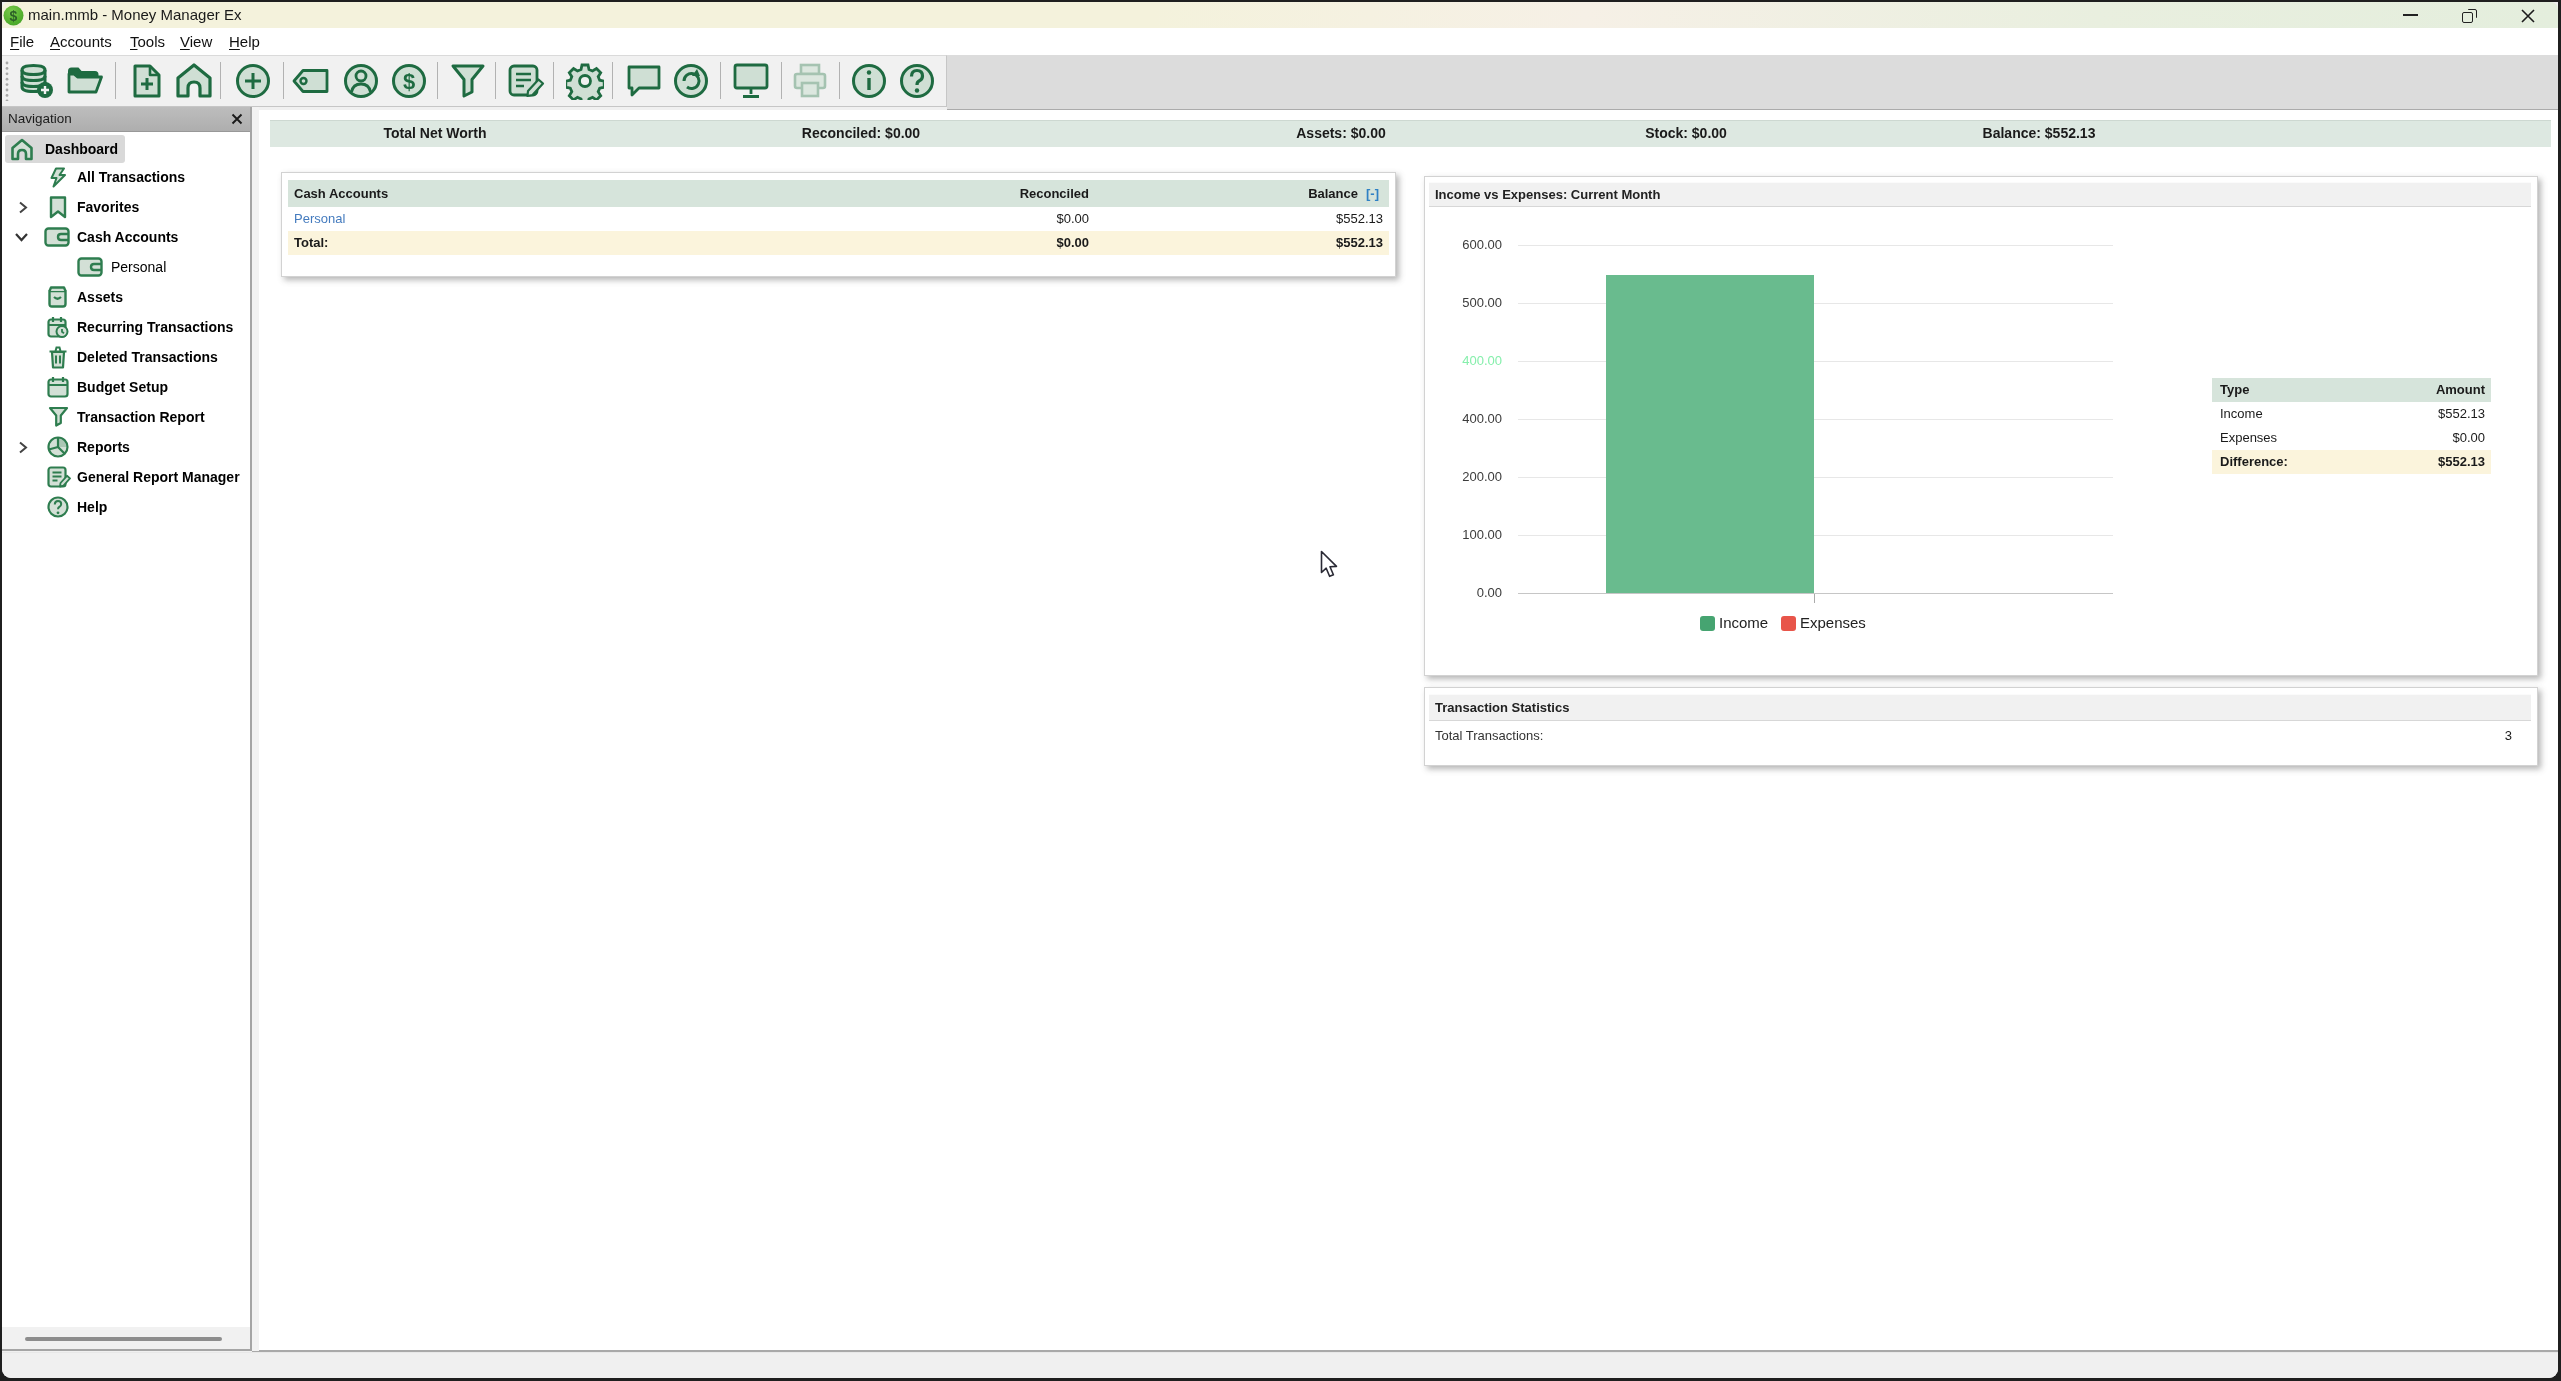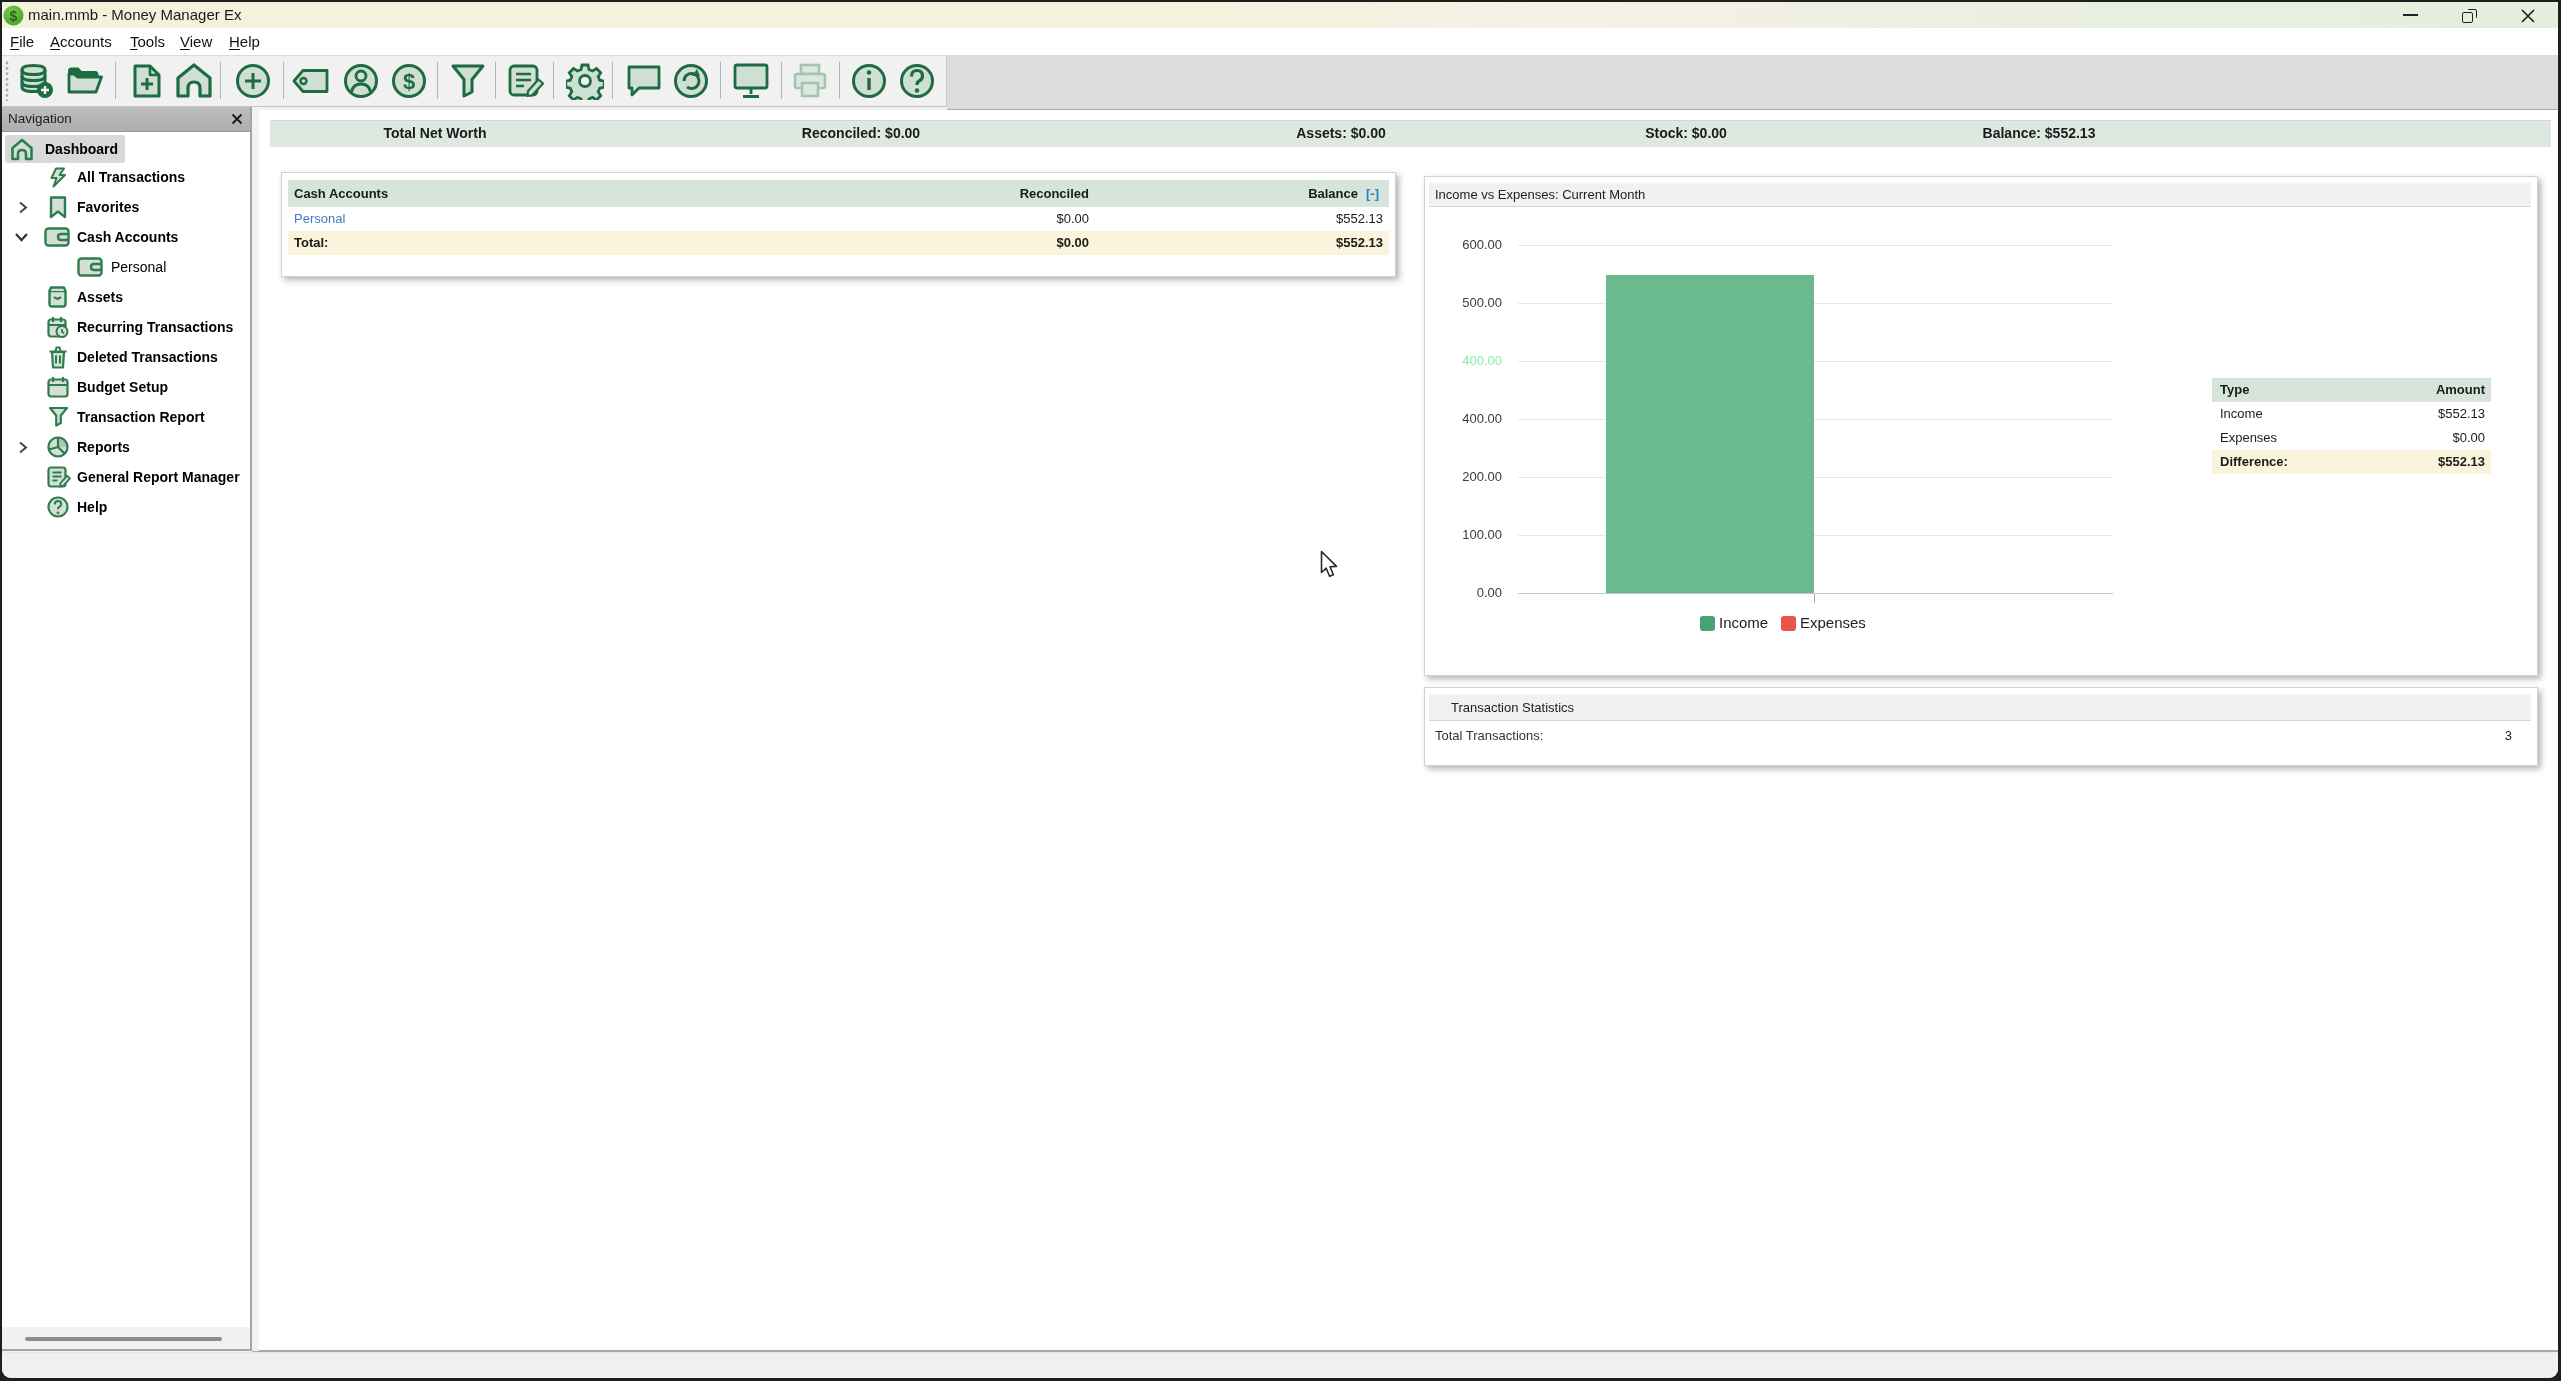--- a/index.html
+++ b/index.html
@@ -23,21 +23,21 @@
 #mainbottom{left:252px;top:1350px;width:2306px;height:2px;background:#a9a9a9}
 #splitgap{left:252px;top:107px;width:7px;height:1244px;background:#f2f2f2}
 #mainarea{left:259px;top:110px;width:2299px;height:1240px;background:#fff}
 #statusbar{left:2px;top:1352px;width:2556px;height:25px;background:#f0f0f0;border-top:1px solid #e8e8e8;border-radius:0 0 9px 9px}
 #winborder-bottom{left:0;top:1378px;width:2561px;height:3px;background:#151515;z-index:-1}
 .treerow{position:absolute;height:30px;display:flex;align-items:center}
 .treetext{font-size:14px;font-weight:bold;color:#000;white-space:nowrap}
 #summarybar{left:270px;top:120px;width:2281px;height:26px;background:#dde8e1;border-top:1px solid #cdd8d1}
 .sumitem{position:absolute;top:120px;height:26px;line-height:27px;font-size:14px;font-weight:bold;color:#1a1a1a;transform:translateX(-50%)}
 .card{position:absolute;background:#fff;border:1px solid #d2d2d2;box-shadow:3px 3px 6px rgba(90,90,90,0.45)}
-.phead{position:absolute;background:#f1f1f1;border-bottom:1px solid #d7d7d7;border-top:1px solid #fbfbfb;font-size:13px;font-weight:normal;color:#222}
+.phead{position:absolute;background:#f1f1f1;border-bottom:1px solid #d7d7d7;border-top:1px solid #fbfbfb;font-size:13px;font-weight:bold;color:#222}
 .cell{position:absolute;font-size:13px;color:#1a1a1a;white-space:nowrap}
 .bold{font-weight:bold}
 .rightcell{text-align:right}
 svg{display:block}
 </style>
 </head>
 <body>
 <div class="abs" style="left:2px;top:2px;width:2556px;height:1376px;background:#f0f0f0;border-radius:0 0 9px 9px"></div>
 <div id="titlebar" class="abs"></div>
 <div id="titletext" class="abs">main.mmb - Money Manager Ex</div>
@@ -352,19 +352,19 @@
 <div class="cell" style="left:2220px;top:402px;height:24px;line-height:24px">Income</div>
 <div class="cell rightcell" style="left:2385px;top:402px;width:100px;height:24px;line-height:24px">$552.13</div>
 <div class="abs" style="left:2212px;top:426px;width:279px;height:24px;background:#fff;border-bottom:1px solid #e2e2e2"></div>
 <div class="cell" style="left:2220px;top:426px;height:24px;line-height:24px">Expenses</div>
 <div class="cell rightcell" style="left:2385px;top:426px;width:100px;height:24px;line-height:24px">$0.00</div>
 <div class="abs" style="left:2212px;top:450px;width:279px;height:24px;background:#fbf4dc"></div>
 <div class="cell bold" style="left:2220px;top:450px;height:24px;line-height:24px">Difference:</div>
 <div class="cell bold rightcell" style="left:2385px;top:450px;width:100px;height:24px;line-height:24px">$552.13</div>
 
 <div class="card" style="left:1424px;top:687px;width:1112px;height:77px"></div>
-<div class="phead" style="left:1429px;top:694px;width:1102px;height:25px;line-height:25px"><span style="margin-left:22px">Transaction Statistics</span></div>
+<div class="phead" style="left:1429px;top:694px;width:1102px;height:25px;line-height:25px"><span style="margin-left:6px">Transaction Statistics</span></div>
 <div class="cell" style="left:1435px;top:728px;color:#333">Total Transactions:</div>
 <div class="cell rightcell" style="left:2412px;top:728px;width:100px">3</div>
 
 <svg class="abs" style="left:1320px;top:550px" width="26" height="30" viewBox="0 0 26 30">
   <path d="M1.5 1.5 V22.5 L6.2 18.2 L9.6 26.3 L13.4 24.7 L10 16.8 L16.5 16.4 Z" fill="#fff" stroke="#2a2a35" stroke-width="1.6" stroke-linejoin="round"></path>
 </svg>
 
 </body></html>

